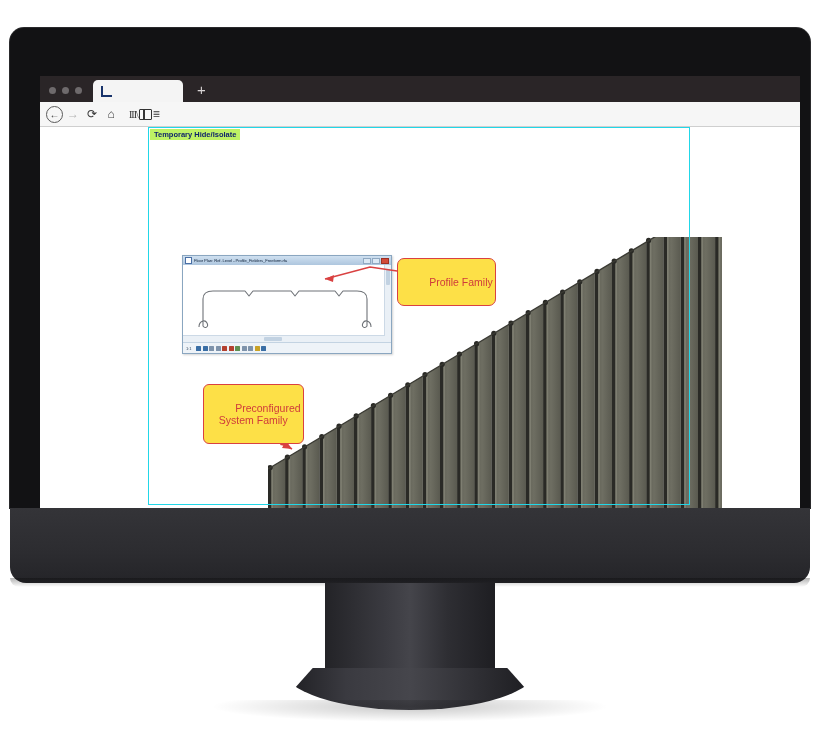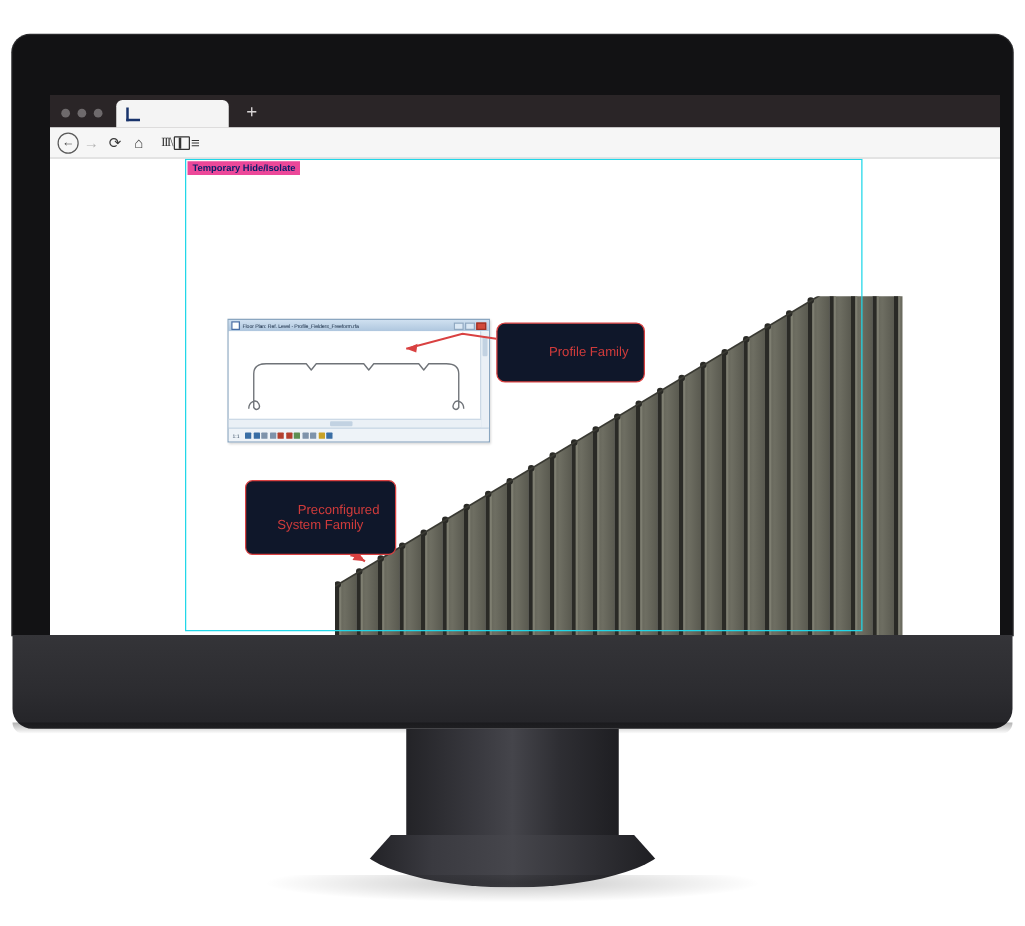--- a/index.html
+++ b/index.html
@@ -105,21 +105,21 @@
 
   
   #page-content{position:relative;height:389px;background:#fff;overflow:hidden;}
 
   
   #revit-view-frame{
     position:absolute;left:108px;top:0px;width:542px;height:378px;
     border:1.5px solid #21d7e8;box-sizing:border-box;
   }
   #temp-hide-banner{
-    position:absolute;left:110px;top:2px;height:11px;background:#ec4899;
+    position:absolute;left:110px;top:2px;height:11px;background:#bef264;
     padding:0 4px;display:flex;align-items:center;
   }
   #temp-hide-banner span{font-size:7.5px;font-weight:bold;color:#0b1f6b;white-space:nowrap;}
 
   
   .revit-window{position:absolute;background:#f2f6fa;border:1px solid #8aa6c0;box-shadow:1px 1px 2px rgba(0,0,0,.18);}
   .rw-titlebar{
     height:9px;background:linear-gradient(180deg,#cfe0f0 0%,#aec6de 100%);
     display:flex;align-items:center;padding:0 2px;box-sizing:border-box;
   }
@@ -145,26 +145,26 @@
   .rw-hthumb{position:absolute;top:1px;bottom:1px;left:40%;width:18px;background:#c2d2e2;border-radius:1px;}
 
   #revit-profile-window{left:142px;top:128px;width:208px;height:97px;}
   #revit-profile-window .rw-canvas{height:77px;}
 
   
   #cladding-3d{position:absolute;left:228px;top:110px;width:454px;height:285px;}
 
   
   .callout{
-    position:absolute;border:1.5px solid #d94141;border-radius:7px;background:#0f172a;
+    position:absolute;border:1.5px solid #d94141;border-radius:7px;background:#fde047;
     color:#cf3b3b;font-size:10.5px;line-height:12.5px;text-align:center;
-    padding:4px 12px;white-space:pre;box-sizing:border-box;
+    padding:4px 2px;white-space:pre;box-sizing:border-box;
   }
   #callout-profile-family{left:357px;top:131px;}
-  #callout-system-family{left:156px;top:257px;border-radius:6px;}
+  #callout-system-family{left:163px;top:257px;border-radius:6px;}
 
   #annotation-leaders{position:absolute;left:0;top:0;width:760px;height:389px;pointer-events:none;}
 </style>
 </head>
 <body>
 
 <div id="monitor-mockup">
 
   <div id="monitor-screen-frame">
 

